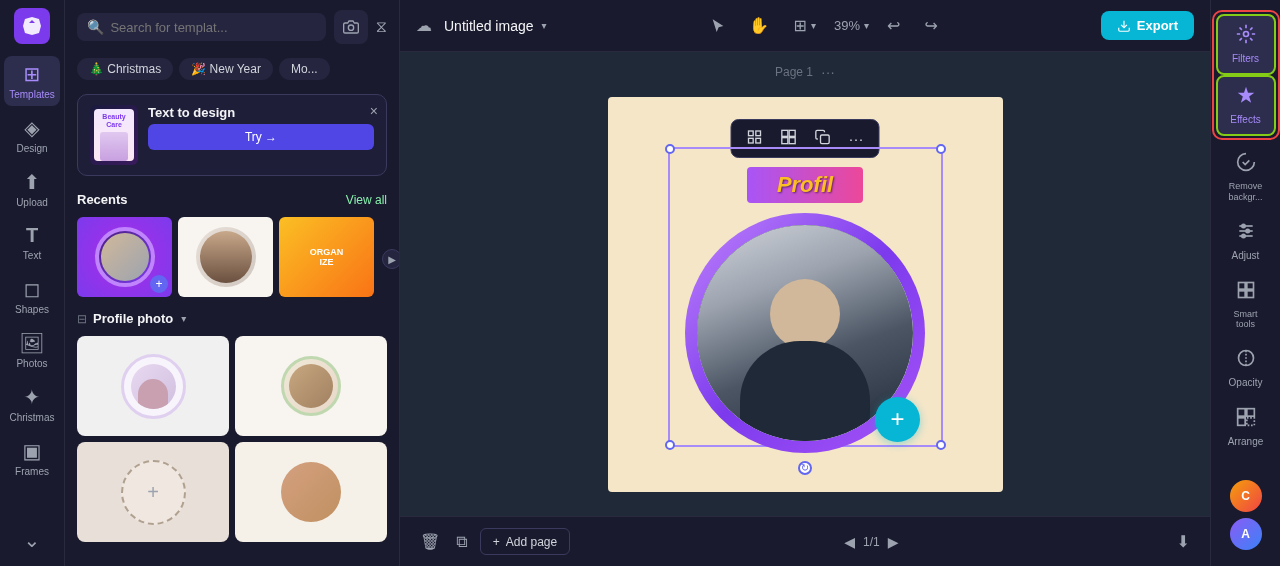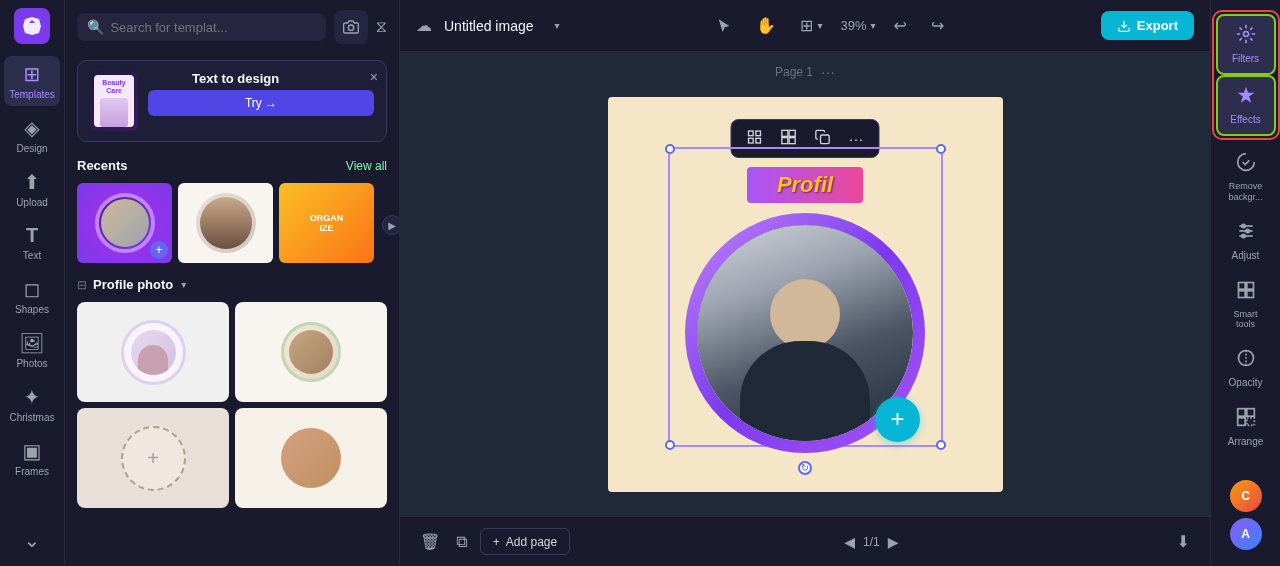--- a/index.html
+++ b/index.html
@@ -132,21 +132,21 @@
       flex-shrink: 0;
     }
     .promo-thumb-inner {
       width: 40px; height: 52px;
       background: linear-gradient(180deg, #e8c4f0 0%, #f0e0f8 100%);
       border-radius: 4px;
       display: flex; align-items: center; justify-content: center;
       font-size: 8px; color: #7c3aed;
     }
     .promo-content { flex: 1; }
-    .promo-title { color: #f3f4f6; font-size: 13px; font-weight: 600; margin-bottom: 4px; margin-left: 44px; }
+    .promo-title { color: #f3f4f6; font-size: 13px; font-weight: 600; margin-bottom: 4px; }
     .promo-desc { color: #9ca3af; font-size: 11px; line-height: 1.4; margin-bottom: 8px; }
     .promo-try-btn {
       background: #4f46e5;
       border: none;
       border-radius: 6px;
       padding: 6px 16px;
       color: white;
       font-size: 12px;
       cursor: pointer;
       width: 100%;
@@ -285,21 +285,21 @@
       display: flex;
       align-items: center;
       padding: 0 16px;
       gap: 12px;
     }
     .cloud-icon { color: #9ca3af; font-size: 16px; }
     .file-name {
       color: #f3f4f6;
       font-size: 14px;
       font-weight: 500;
-      display: flex; align-items: center; gap: 21px;
+      display: flex; align-items: center; gap: 8px;
     }
     .file-dropdown { color: #9ca3af; font-size: 10px; cursor: pointer; }
     .toolbar-spacer { flex: 1; }
     .toolbar-btn {
       background: transparent;
       border: none;
       color: #9ca3af;
       font-size: 16px;
       cursor: pointer;
       padding: 4px 6px;
@@ -648,20 +648,31 @@
     </div>
     <button class="camera-btn">
       <svg width="16" height="16" viewBox="0 0 24 24" fill="none" stroke="currentColor" stroke-width="2">
         <path d="M23 19a2 2 0 0 1-2 2H3a2 2 0 0 1-2-2V8a2 2 0 0 1 2-2h4l2-3h6l2 3h4a2 2 0 0 1 2 2z"></path>
         <circle cx="12" cy="13" r="4"></circle>
       </svg>
     </button>
     <button class="filter-btn">⧖</button>
   </div>
 
+  <div class="tag-pills">
+    <button class="tag-pill">
+      <span>🎄 Christmas</span>
+    </button>
+    <button class="tag-pill">
+      <span>🎉 New Year</span>
+    </button>
+    <button class="tag-pill">
+      <span>Mo...</span>
+    </button>
+  </div>
 
   <div class="promo-banner">
     <div class="promo-thumb">
       <div class="promo-thumb-inner" style="background:linear-gradient(180deg,#f3e8ff,#fce7f3);display:flex;flex-direction:column;align-items:center;justify-content:flex-start;padding-top:4px;">
         <div style="font-size:7px;color:#7c3aed;font-weight:700;text-align:center;line-height:1.2;">Beauty Care</div>
         <div style="width:28px;height:32px;background:linear-gradient(180deg,#e0c8f0,#c8a0e0);border-radius:3px;margin-top:2px;"></div>
       </div>
     </div>
     <div class="promo-content">
       <div class="promo-title">Text to design</div>

